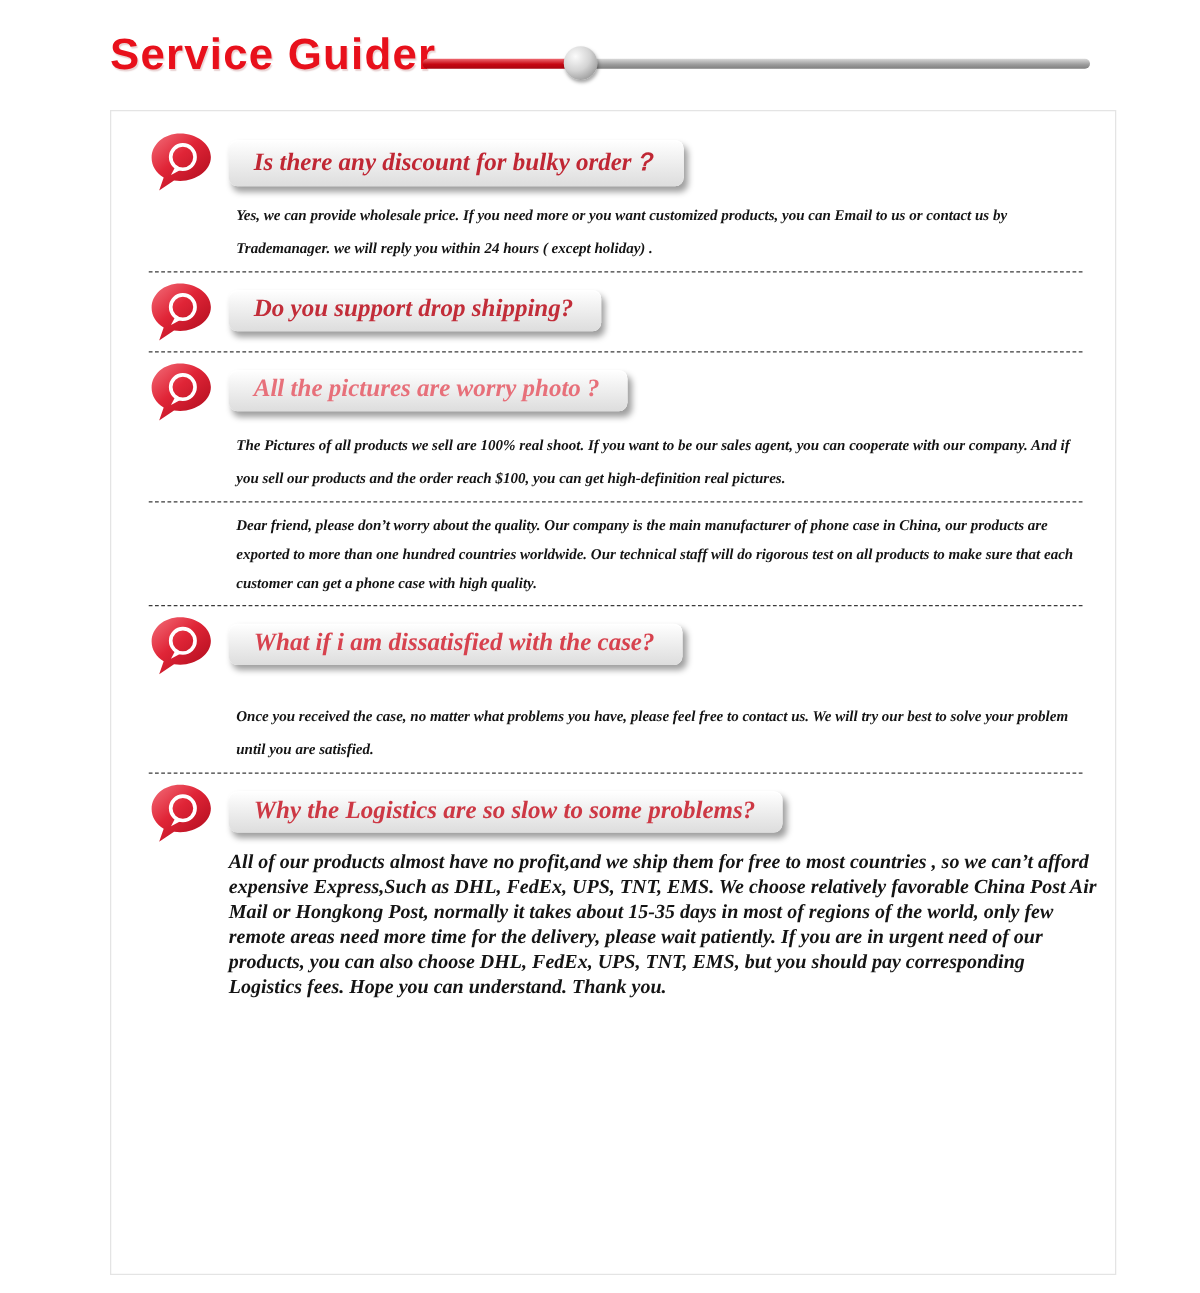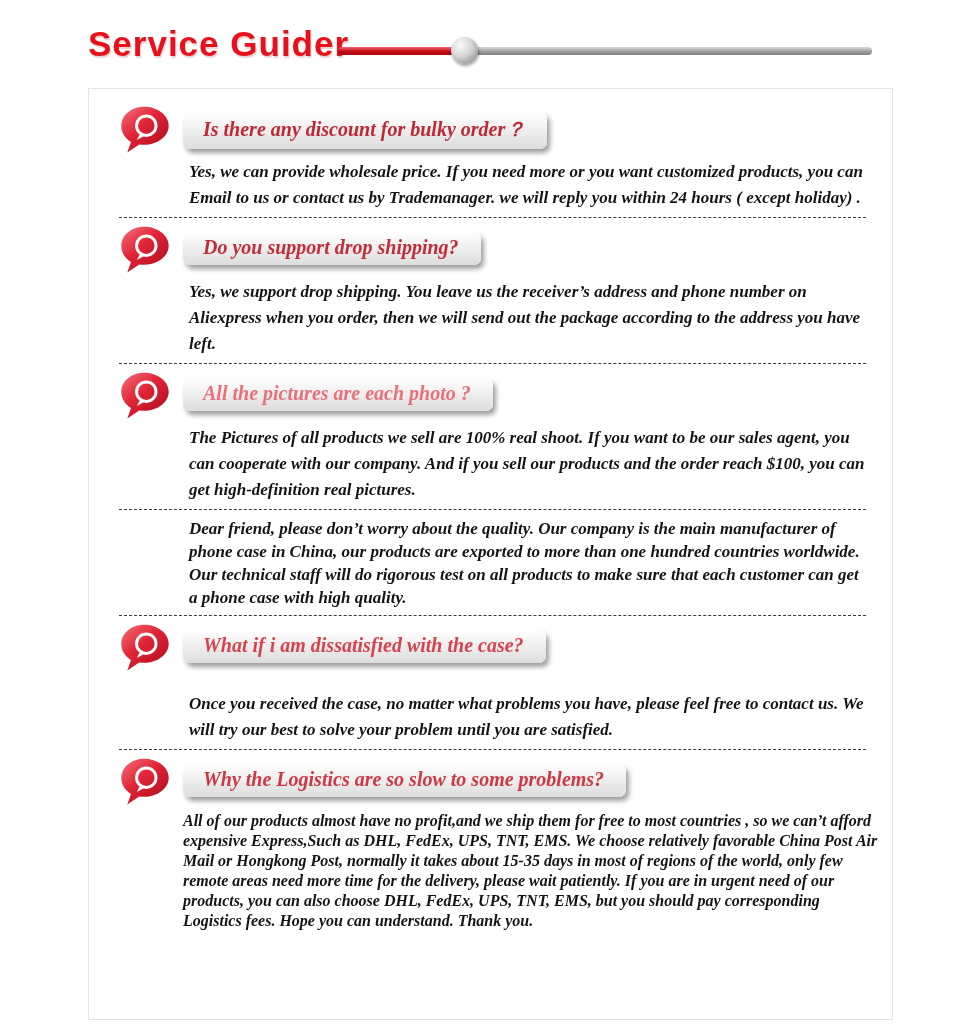--- a/index.html
+++ b/index.html
@@ -43,21 +43,21 @@
     padding:4px 22px 6px 20px; border-radius:7px;
     background:linear-gradient(180deg,#ffffff 0%,#ececec 55%,#dddddd 100%);
     box-shadow:3px 4px 5px rgba(0,0,0,0.38), inset 0 1px 0 rgba(255,255,255,0.9);
   }
   .q-text {
     font-family:"Liberation Serif", serif; font-style:italic; font-weight:bold;
     font-size:20px; white-space:nowrap;
   }
   .answer {
     font-family:"Liberation Serif", serif; font-style:italic; font-weight:bold;
-    font-size:17px; color:#141414;
+    font-size:12px; color:#141414;
     margin:4px 24px 6px 100px; line-height:26px;
   }
   .answer.gap-top { margin-top:18px; }
   .answer.lh-4 { line-height:23px; }
   .answer.dense { margin:4px 14px 4px 94px; line-height:20px; font-size:16px; }
   .separator { border-top:1px dashed #3a3a3a; margin:6px 26px 7px 30px; height:0; }
 </style>
 </head>
 <body>
 
@@ -106,35 +106,34 @@
           <svg viewBox="0 0 60 58" width="52" height="50">
             <path d="M29 2 C14 2 2.5 12 2.5 24.5 c0 7.6 4.3 14.3 11.2 18.4 L9.5 55 l13.8 -9.3 c1.9 .3 3.8 .45 5.7 .45 C44 46.2 57.5 36.5 57.5 24 57.5 11.5 44 2 29 2 z" fill="url(#bubbleGrad)"></path>
             <circle cx="31.5" cy="24" r="11.3" fill="none" stroke="#ffffff" stroke-width="3.4"></circle>
             <path d="M25 32 L20.5 40.5 L30 35.5 z" fill="#ffffff"></path>
           </svg>
         </span>
         <div class="q-bar">
           <span class="q-text" style="color: rgb(194, 45, 57); text-align: right;">Do you support drop shipping?</span>
         </div>
       </div>
-      <p class="answer">Yes, we support drop shipping. You leave us the receiver’s address and phone number on Aliexpress when you order, then we will send out the package according to the address you have left.</p>
     </section>
     <div class="separator"></div>
 
     <section class="faq-item">
       <div class="faq-head">
         <span class="bubble-icon">
           <svg viewBox="0 0 60 58" width="52" height="50">
             <path d="M29 2 C14 2 2.5 12 2.5 24.5 c0 7.6 4.3 14.3 11.2 18.4 L9.5 55 l13.8 -9.3 c1.9 .3 3.8 .45 5.7 .45 C44 46.2 57.5 36.5 57.5 24 57.5 11.5 44 2 29 2 z" fill="url(#bubbleGrad)"></path>
             <circle cx="31.5" cy="24" r="11.3" fill="none" stroke="#ffffff" stroke-width="3.4"></circle>
             <path d="M25 32 L20.5 40.5 L30 35.5 z" fill="#ffffff"></path>
           </svg>
         </span>
         <div class="q-bar">
-          <span class="q-text" style="color: rgb(231, 112, 122);">All the pictures are each photo ?</span>
+          <span class="q-text" style="color: rgb(231, 112, 122);">All the pictures are worry photo ?</span>
         </div>
       </div>
       <p class="answer">The Pictures of all products we sell are 100% real shoot. If you want to be our sales agent, you can cooperate with our company. And if you sell our products and the order reach $100, you can get high-definition real pictures.</p>
     </section>
     <div class="separator"></div>
 
     <section class="faq-item">
       <p class="answer lh-4">Dear friend, please don’t worry about the quality. Our company is the main manufacturer of phone case in China, our products are exported to more than one hundred countries worldwide. Our technical staff will do rigorous test on all products to make sure that each customer can get a phone case with high quality.</p>
     </section>
     <div class="separator"></div>

